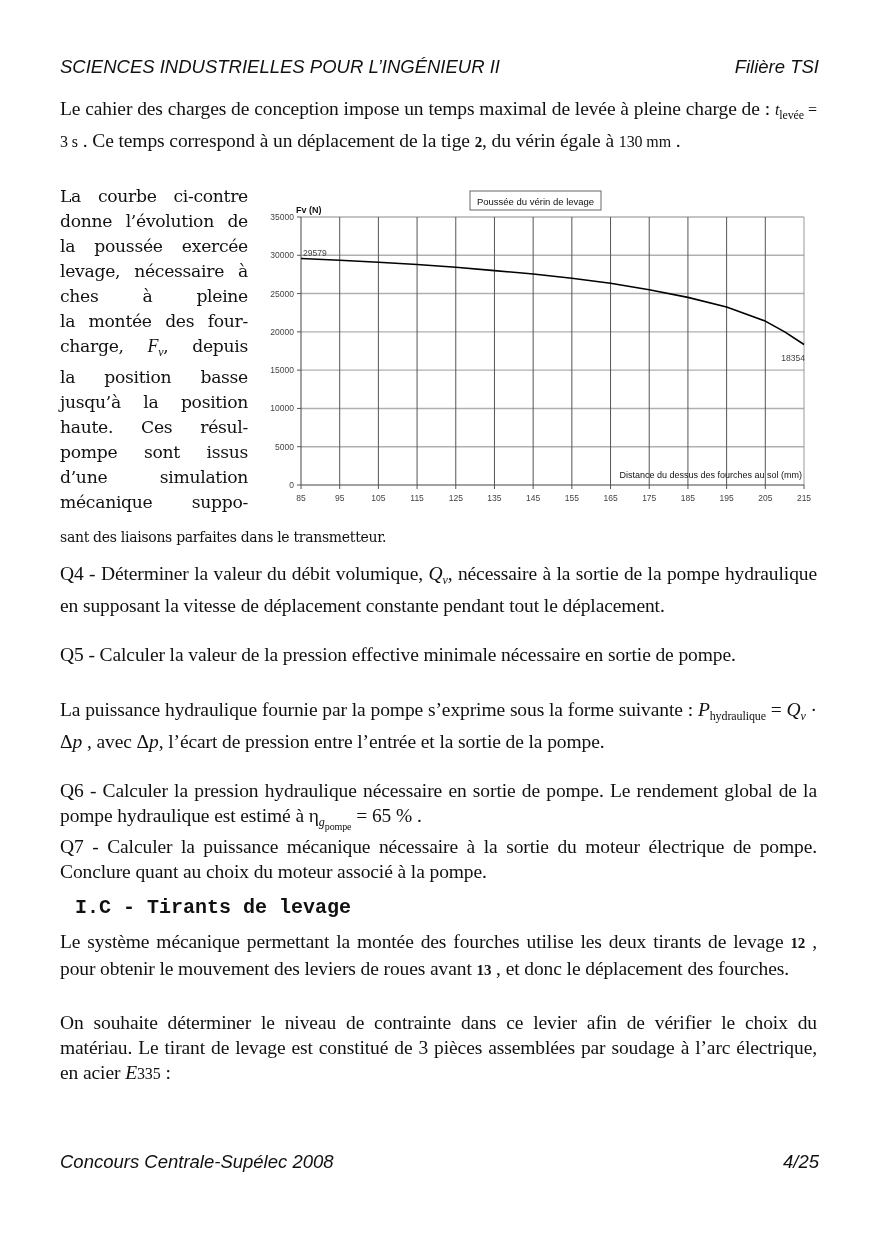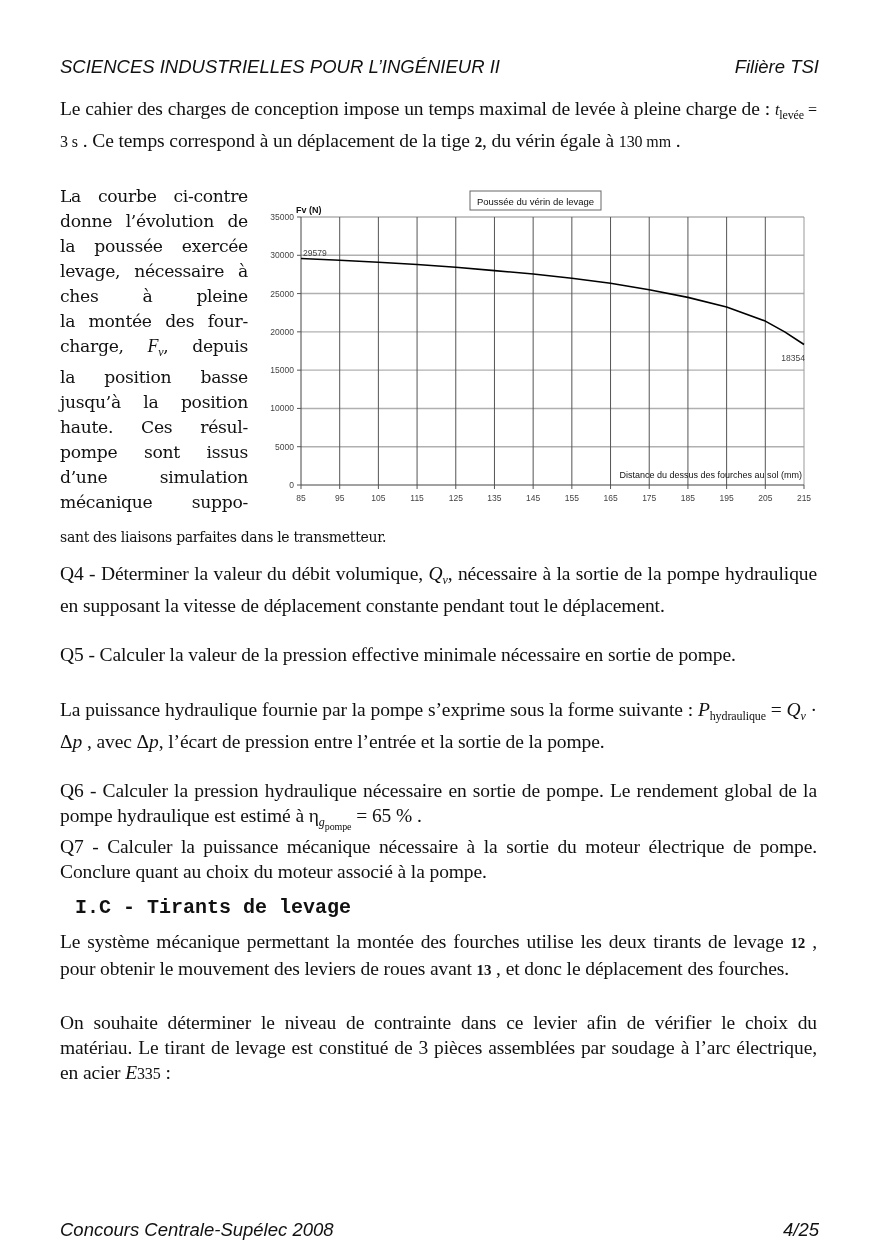--- a/index.html
+++ b/index.html
@@ -1,20 +1,20 @@
 <!DOCTYPE html>
 <html><head>
 <meta charset="utf-8">
 <style>
   html, body { margin: 0; padding: 0; background: #ffffff; }
   body { width: 875px; height: 1240px; position: relative; overflow: hidden; color: #111; }
   .page { position: absolute; left: 0; top: 0; width: 708px; height: 1240px; }
   .hdr, .ftr { position: absolute; left: 60px; width: 759px; font-family: "Liberation Sans", sans-serif; font-style: italic; font-size: 18.5px; display: flex; justify-content: space-between; }
   .hdr { top: 56px; }
-  .ftr { top: 1219px; text-align: right; }
+  .ftr { top: 1151px; text-align: right; }
   .p { position: absolute; left: 60px; width: 757px; margin: 0; font-family: "Liberation Serif", serif; font-size: 19.5px; line-height: 25px; text-align: justify; letter-spacing: -0.1px; }
   .side { position: absolute; left: 60px; top: 184px; width: 188px; font-family: "DejaVu Serif", serif; font-size: 17.2px; line-height: 25px; text-align: justify; text-align-last: justify; letter-spacing: -0.3px; }
   .side .ln { display: block; white-space: nowrap; text-align: justify; text-align-last: justify; }
   .cont { position: absolute; left: 60px; top: 525px; font-family: "DejaVu Serif", serif; font-size: 14px; line-height: 25px; letter-spacing: -0.3px; }
   .m { font-family: "Liberation Serif", serif; font-size: 16px; }
   .mi { font-style: italic; }
   .sub { font-size: 12px; vertical-align: -4px; }
   .bold { font-weight: normal; }
   .b12 { font-family: "Liberation Serif", serif; font-weight: bold; font-size: 15px; }
   .h3 { position: absolute; left: 60px; top: 896px; font-family: Liberation Mono, monospace; font-weight: bold; font-size: 20px; margin-left: 15px; }

